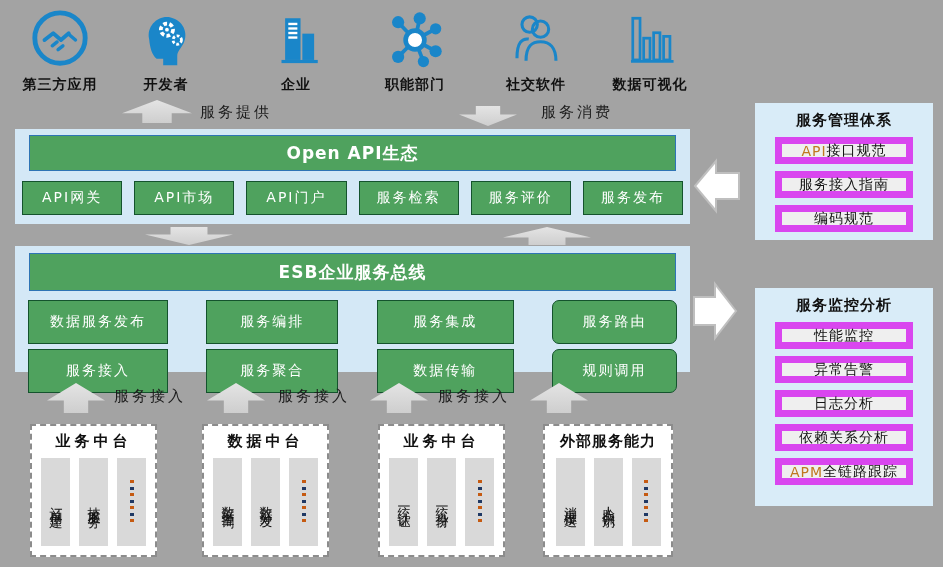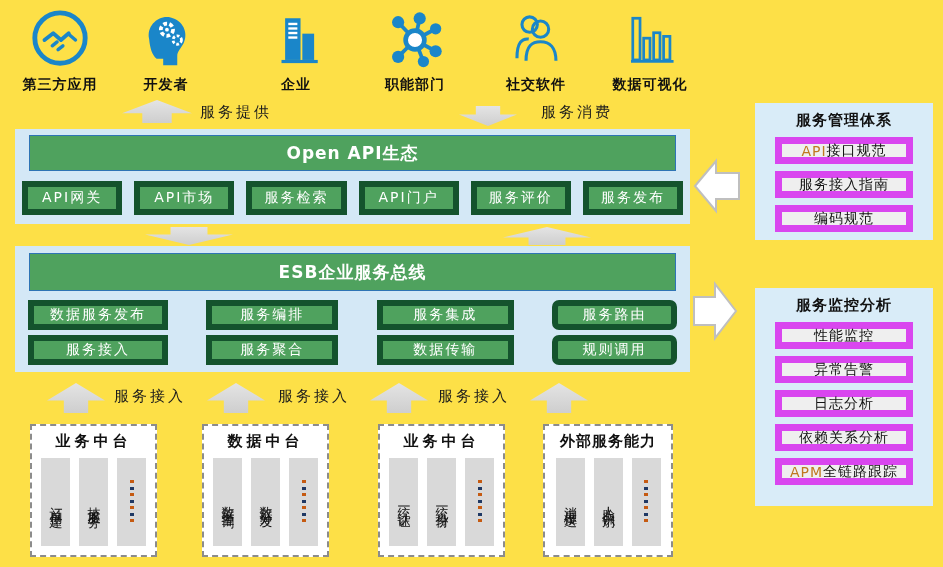--- a/index.html
+++ b/index.html
@@ -1,42 +1,42 @@
 <!DOCTYPE html>
 <html><head>
 <meta charset="utf-8">
 <style>
   * { margin:0; padding:0; box-sizing:border-box; }
   body { background:#fff; font-family:"DejaVu Sans","Liberation Sans",sans-serif; }
-  .canvas { position:relative; width:943px; height:567px; background:#fde047; overflow:hidden; }
+  .canvas { position:relative; width:943px; height:567px; background:#a3a3a3; overflow:hidden; }
 
   
   .actor { position:absolute; top:6px; width:116px; text-align:center; }
   .actor .icon-wrap { height:68px; display:flex; align-items:center; justify-content:center; }
   .actor-label { font-size:14px; font-weight:bold; color:#111; margin-top:2px; letter-spacing:1px; }
 
   
   .block-arrow { position:absolute; background:linear-gradient(180deg,#E4E4E4 0%,#CECECE 100%); }
   .arrow-up   { clip-path:polygon(50% 0,100% 58%,71% 58%,71% 100%,29% 100%,29% 58%,0 58%); }
   .arrow-down { clip-path:polygon(50% 100%,0 42%,29% 42%,29% 0,71% 0,71% 42%,100% 42%); }
   .flow-label { position:absolute; font-size:15px; color:#1c1c1c; letter-spacing:3px; white-space:nowrap; }
 
   
   .blue-box { position:absolute; background:#D4E8F6; }
   .green-bar { height:36px; margin:6px 14px 0; background:#4FA25E; border:1px solid #2E74B5;
                color:#fff; font-weight:bold; font-size:17px; letter-spacing:1px;
                display:flex; align-items:center; justify-content:center; }
   .api-items { display:flex; gap:12px; margin:10px 7px 0; }
-  .green-item { background:#4FA25E; border:6px solid #14532d; color:#fff; font-size:14px;
+  .green-item { background:#4FA25E; border:1px solid #14532d; color:#fff; font-size:14px;
                 letter-spacing:2px; display:flex; align-items:center; justify-content:center; }
   .api-items .green-item { flex:1; height:34px; }
   .esb-bar { height:38px; margin:7px 14px 0; }
   .esb-row { display:flex; justify-content:space-between; margin:9px 13px 0; }
   .esb-row + .esb-row { margin-top:5px; }
-  .esb-row .green-item { height:30px; }
+  .esb-row .green-item { height:44px; }
   .esb-col1 { width:140px; } .esb-col2 { width:132px; } .esb-col3 { width:137px;text-align:center; } .esb-col4 { width:125px;border-radius:7px; }
 
   
   .platform { position:absolute; top:424px; height:133px; border:2px dashed #8C8C8C; background:#fff; }
   .platform-title { text-align:center; font-weight:bold; font-size:15px; margin-top:6px; letter-spacing:4px; color:#111; white-space:nowrap; }
   .platform-title.tight { letter-spacing:1px; }
   .pillars { display:flex; justify-content:center; align-items:flex-start; gap:9px; margin-top:7px; }
   .pillar { width:29px; height:88px; background:#D9D9D9; display:flex; align-items:center; justify-content:center; }
   .pillar-text { writing-mode:vertical-rl; font-size:13px; letter-spacing:3px; color:#111; }
   .dots { width:4px; height:44px;
@@ -148,22 +148,22 @@
   <div class="block-arrow arrow-up" style="left:122px;top:100px;width:70px;height:23px"></div>
   <div class="flow-label" style="left:200px;top:103px">服务提供</div>
   <div class="block-arrow arrow-down" style="left:459px;top:106px;width:58px;height:20px"></div>
   <div class="flow-label" style="left:541px;top:103px">服务消费</div>
 
   <div class="blue-box" style="left:15px;top:129px;width:675px;height:95px">
     <div class="green-bar">Open API生态</div>
     <div class="api-items">
       <div class="green-item">API网关</div>
       <div class="green-item">API市场</div>
+      <div class="green-item">API门户</div>
       <div class="green-item">服务检索</div>
-      <div class="green-item">API门户</div>
       <div class="green-item">服务评价</div>
       <div class="green-item">服务发布</div>
     </div>
   </div>
 
   <div class="block-arrow arrow-down" style="left:145px;top:227px;width:88px;height:18px"></div>
   <div class="block-arrow arrow-up" style="left:503px;top:227px;width:88px;height:18px"></div>
 
   <div class="blue-box" style="left:15px;top:246px;width:675px;height:126px">
     <div class="green-bar esb-bar">ESB企业服务总线</div>

